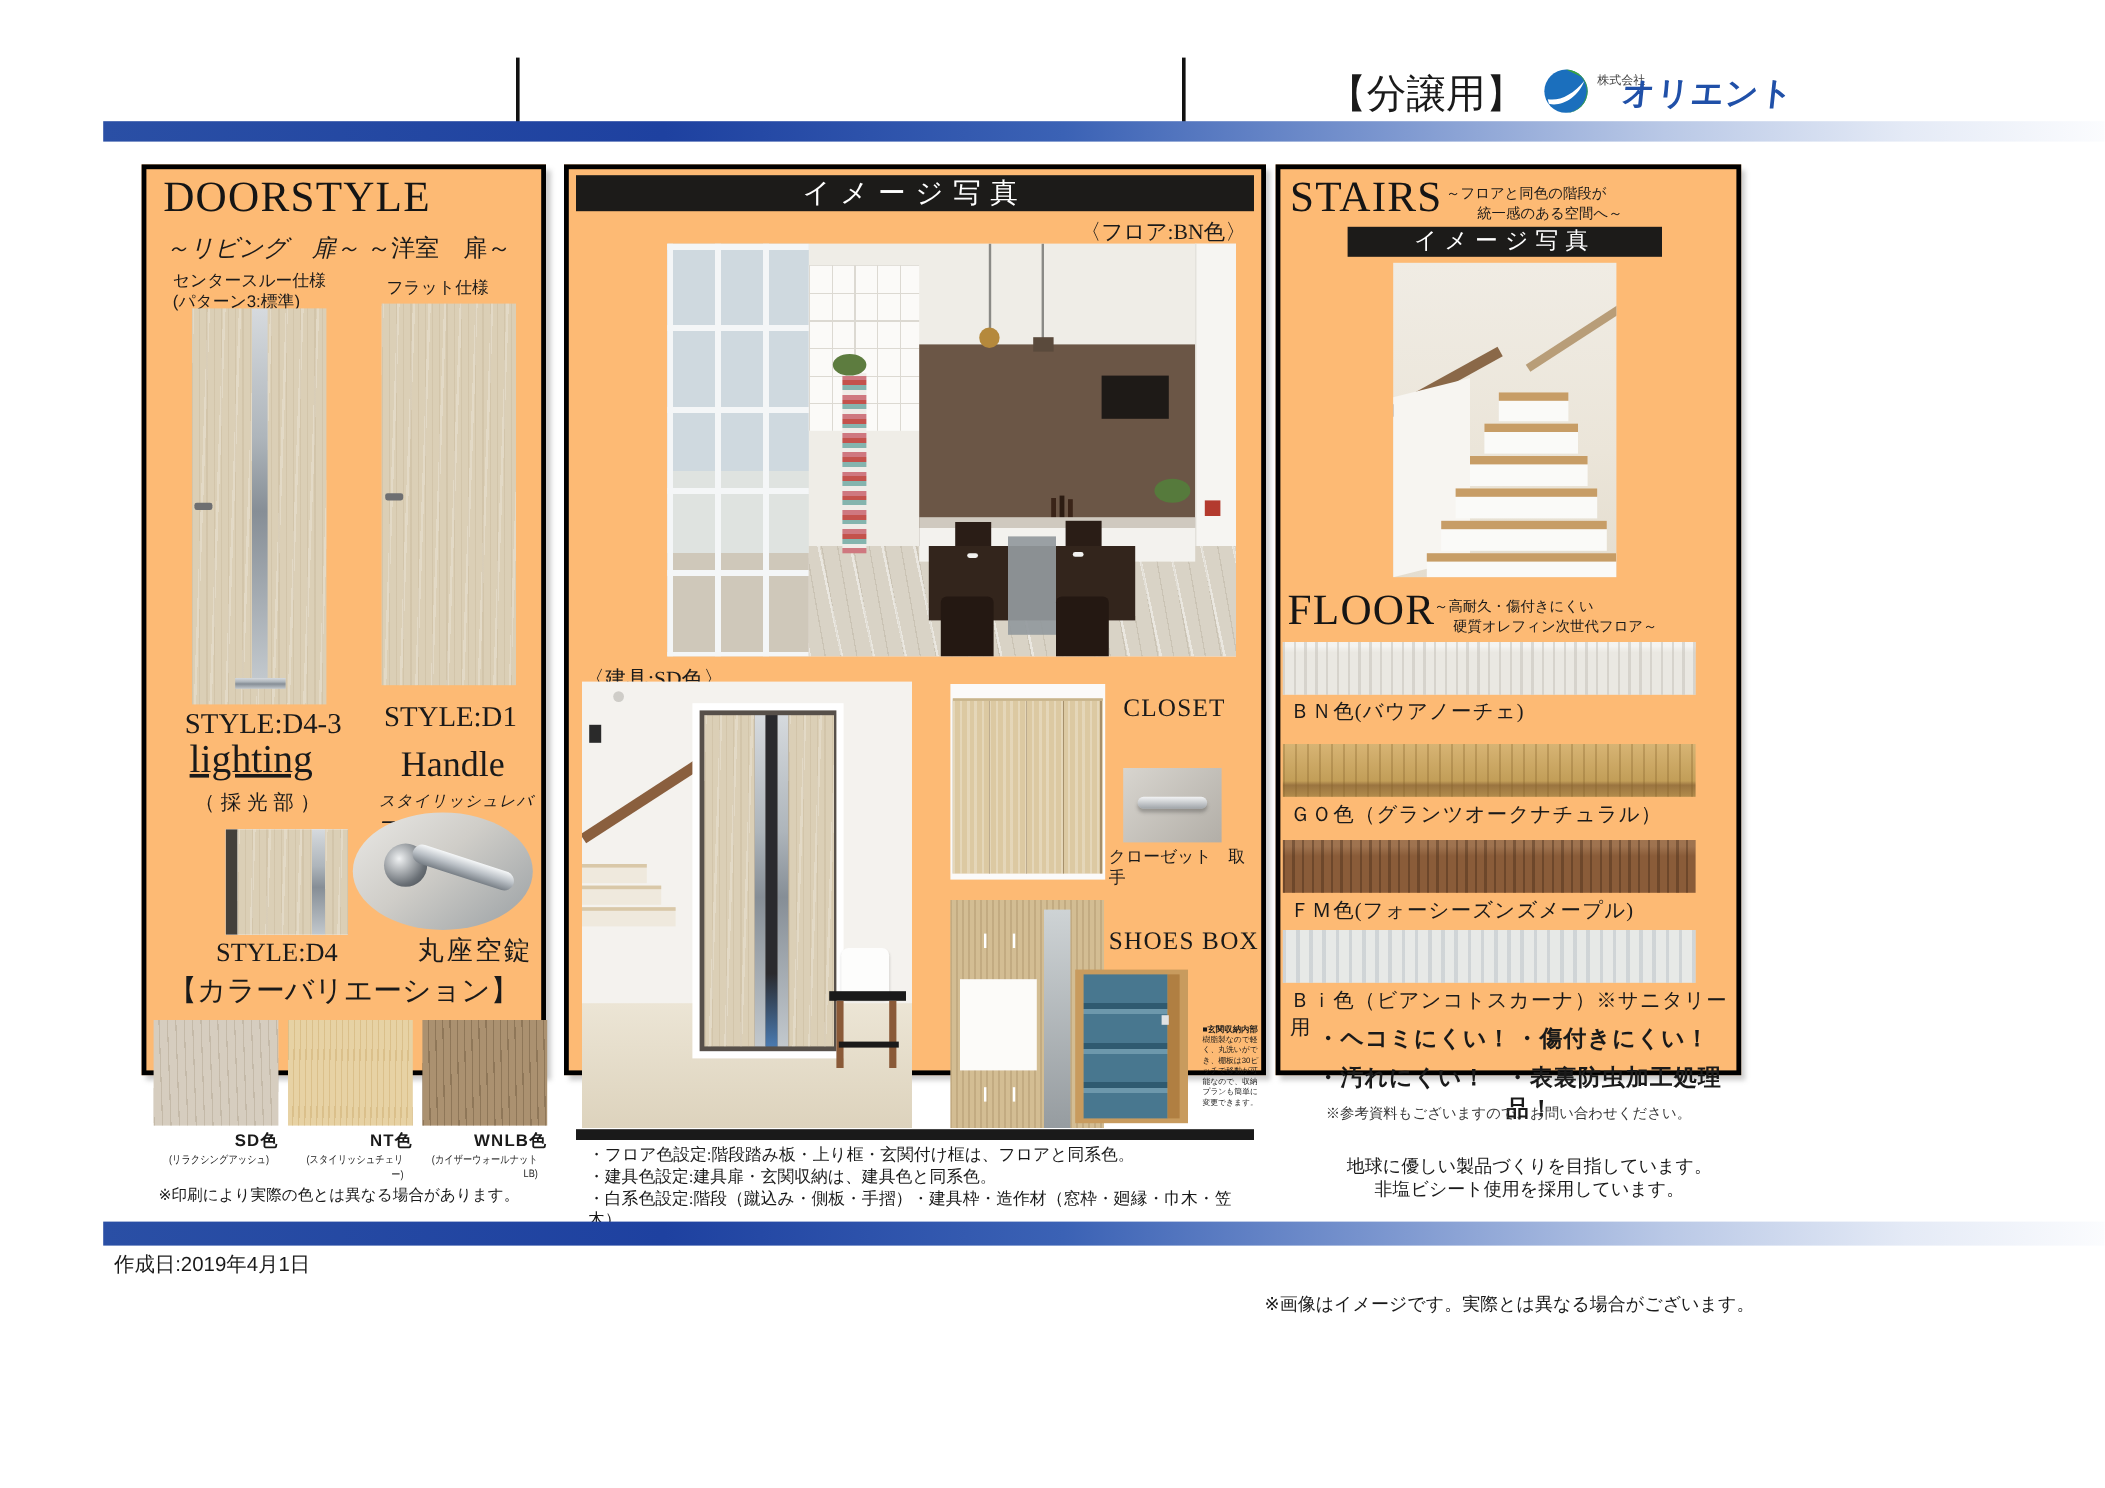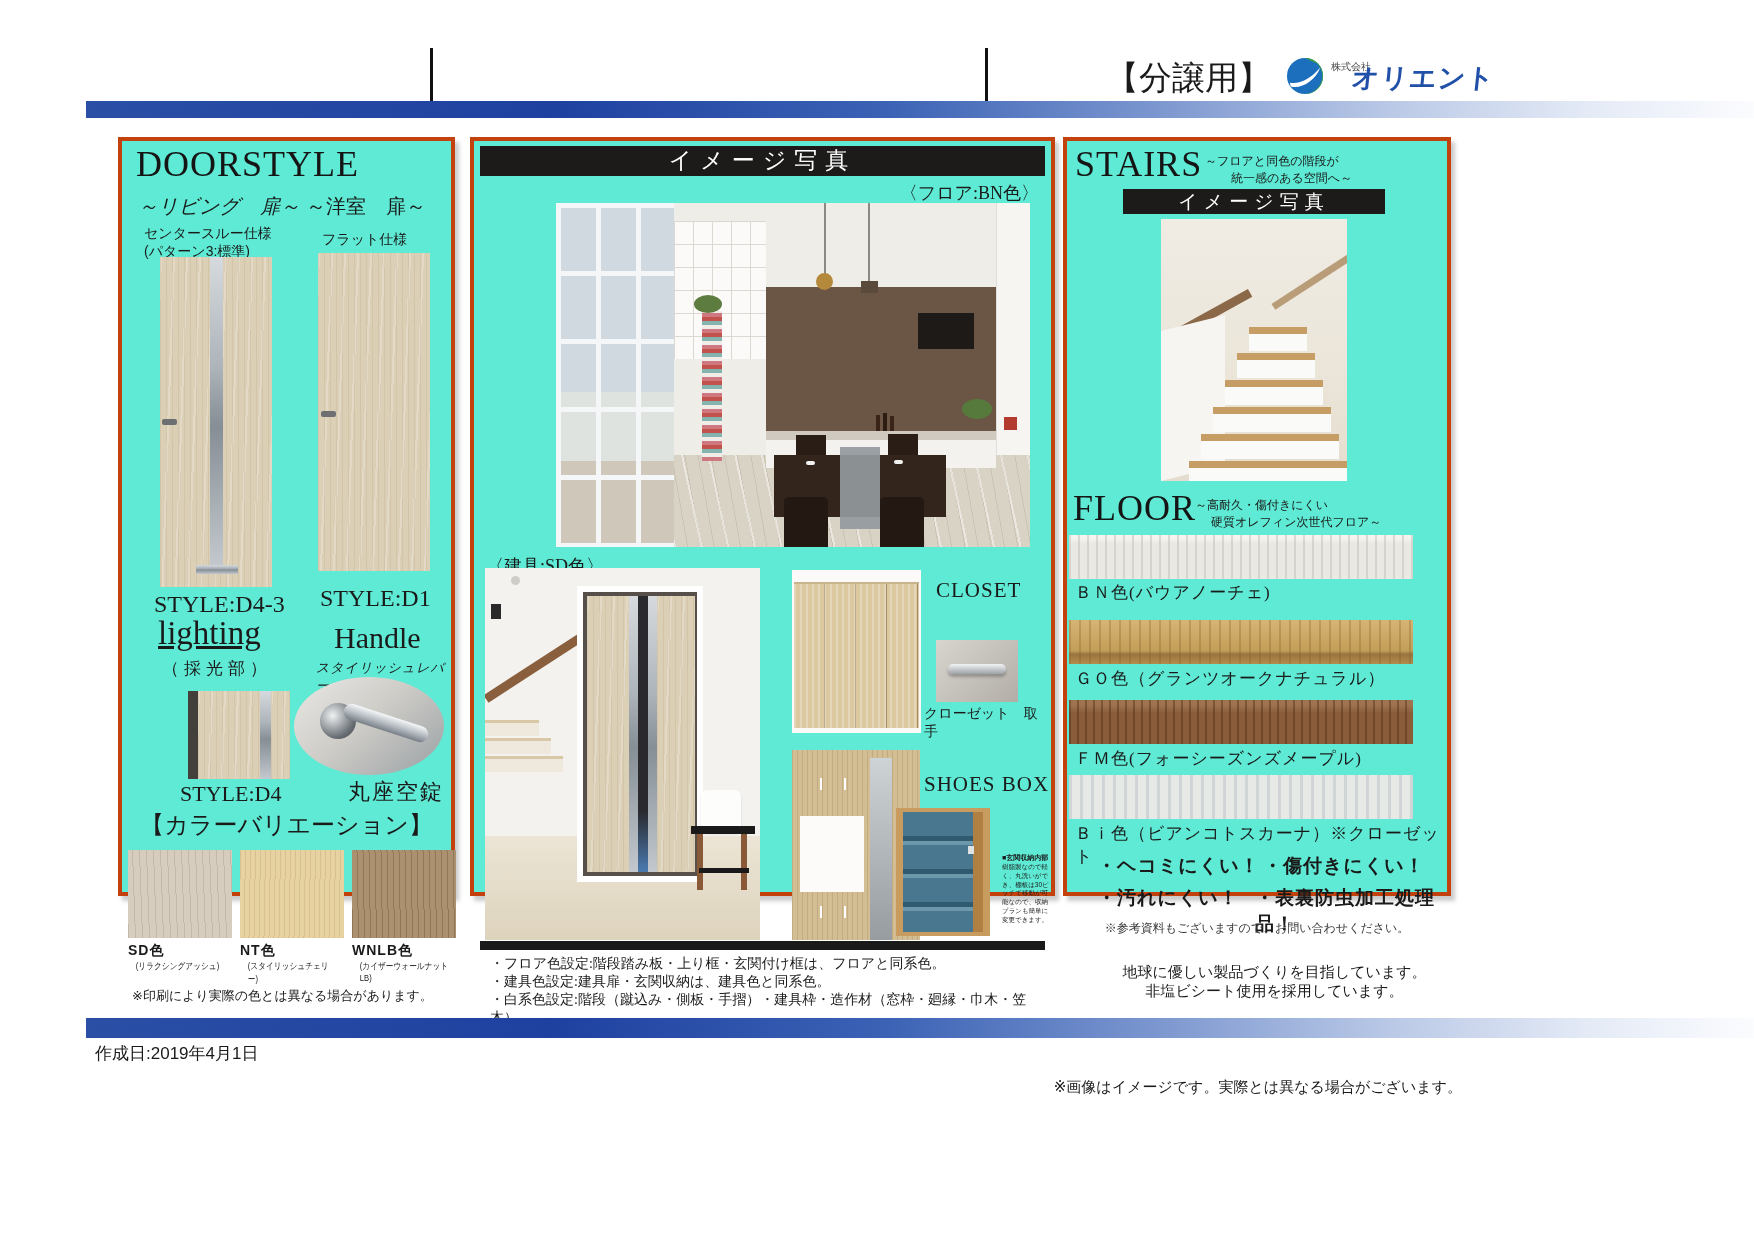--- a/index.html
+++ b/index.html
@@ -14,41 +14,41 @@
   .hdr-divider { width:3px; height:56px; background:#111; top:48px; }
   .hdr-title { left:448px; top:52px; font-size:38px; font-weight:bold; letter-spacing:1px; white-space:pre; }
   .hdr-tag   { left:1106px; top:56px; font-size:33px; font-weight:normal; }
   .logo-name { left:1352px; top:60px; font-size:27px; font-weight:bold; color:#2050a8;
                transform:skewX(-6deg); letter-spacing:1px; }
   .logo-prefix { left:1331px; top:60px; font-size:10px; color:#444; }
   .blue-bar { left:86px; width:1668px; height:17px;
               background:linear-gradient(90deg,#2a4fa5 0%,#1e41a0 28%,#3b62b5 48%,#7b96cf 64%,#b9c8e6 78%,#e4eaf6 90%,#fbfcfe 100%); }
 
   
-  .panel { position:absolute; top:137px; height:759px; background:#5eead4; border:4px solid #c2410c;
+  .panel { position:absolute; top:137px; height:759px; background:#fdba74; border:4px solid #000000;
            box-shadow:4px 5px 4px rgba(110,110,110,.35); }
   .panel-left   { left:118px;  width:337px; }
   .panel-center { left:470px;  width:585px; }
   .panel-right  { left:1063px; width:388px; }
   .panel-h { font-size:36px; letter-spacing:1px; color:#151515; }
   .black-bar { background:#1c1b19; color:#fff; text-align:center; }
 
   
   .wood { background-color:#dbcfb6;
           background-image:repeating-linear-gradient(90deg,rgba(166,144,108,.16) 0 1px,rgba(255,255,255,0) 1px 6px),
                            repeating-linear-gradient(92deg,rgba(255,255,255,.22) 0 2px,rgba(255,255,255,0) 2px 13px); }
   .silver { background:linear-gradient(180deg,#d6dade 0%,#aeb5bb 35%,#868e96 55%,#c2c8cd 100%); }
   .sw { width:104px; height:88px; top:709px; }
   .sw-sd   { background-color:#d6cdbf;
              background-image:repeating-linear-gradient(88deg,rgba(150,135,110,.28) 0 1px,transparent 1px 7px); }
   .sw-nt   { background-color:#e7d2a4;
              background-image:repeating-linear-gradient(91deg,rgba(190,150,80,.30) 0 1px,transparent 1px 5px); }
   .sw-wnlb { background-color:#ab9170;
              background-image:repeating-linear-gradient(89deg,rgba(90,70,45,.35) 0 1px,transparent 1px 6px); }
-  .sw-label { top:801px; width:104px; text-align:left; font-size:14px; font-weight:bold; letter-spacing:1px; }
+  .sw-label { top:801px; width:104px; text-align:right; font-size:14px; font-weight:bold; letter-spacing:1px; }
   .sw-desc  { display:block; font-size:9px; font-weight:normal; letter-spacing:0; transform:scaleX(.85); }
 
   .fl-strip { left:2px; width:344px; height:44px; }
   .fl-bn { background-color:#eae8e2;
            background-image:repeating-linear-gradient(90deg,rgba(198,194,186,.55) 0 2px,transparent 2px 9px),
                             linear-gradient(180deg,rgba(255,255,255,.5) 0 8%,transparent 20%); }
   .fl-go { background:linear-gradient(180deg,#d7b474 0%,#c29e58 70%,#9a7440 78%,#b28c4c 100%);
            background-blend-mode:normal; }
   .fl-go::after { content:""; position:absolute; inset:0;
            background:repeating-linear-gradient(90deg,rgba(130,95,40,.30) 0 2px,transparent 2px 10px); }
@@ -298,21 +298,21 @@
     <div class="abs fl-strip fl-bn" style="top:394px;"></div>
     <div class="abs serif fl-label" style="top:440px;">ＢＮ色(バウアノーチェ)</div>
 
     <div class="abs fl-strip fl-go" style="top:479px;"></div>
     <div class="abs serif fl-label" style="top:526px;">ＧＯ色（グランツオークナチュラル）</div>
 
     <div class="abs fl-strip fl-fm" style="top:559px;"></div>
     <div class="abs serif fl-label" style="top:606px;">ＦＭ色(フォーシーズンズメープル)</div>
 
     <div class="abs fl-strip fl-bi" style="top:634px;"></div>
-    <div class="abs serif fl-label" style="top:681px;">Ｂｉ色（ビアンコトスカーナ）※クローゼット</div>
+    <div class="abs serif fl-label" style="top:681px;">Ｂｉ色（ビアンコトスカーナ）※サニタリー用</div>
 
     <div class="abs feature sans" style="left:30px;top:712px;">・ヘコミにくい！</div>
     <div class="abs feature sans" style="left:196px;top:712px;">・傷付きにくい！</div>
     <div class="abs feature sans" style="left:30px;top:744px;">・汚れにくい！</div>
     <div class="abs feature sans" style="left:188px;top:744px;">・表裏防虫加工処理品！</div>
 
     <div class="abs serif" style="left:0;top:779px;width:380px;text-align:center;font-size:12px;color:#3a3a3a;">※参考資料もございますので、お問い合わせください。</div>
 
     <div class="abs serif" style="left:40px;top:822px;width:335px;text-align:center;font-size:15px;">
       <div>地球に優しい製品づくりを目指しています。</div>

